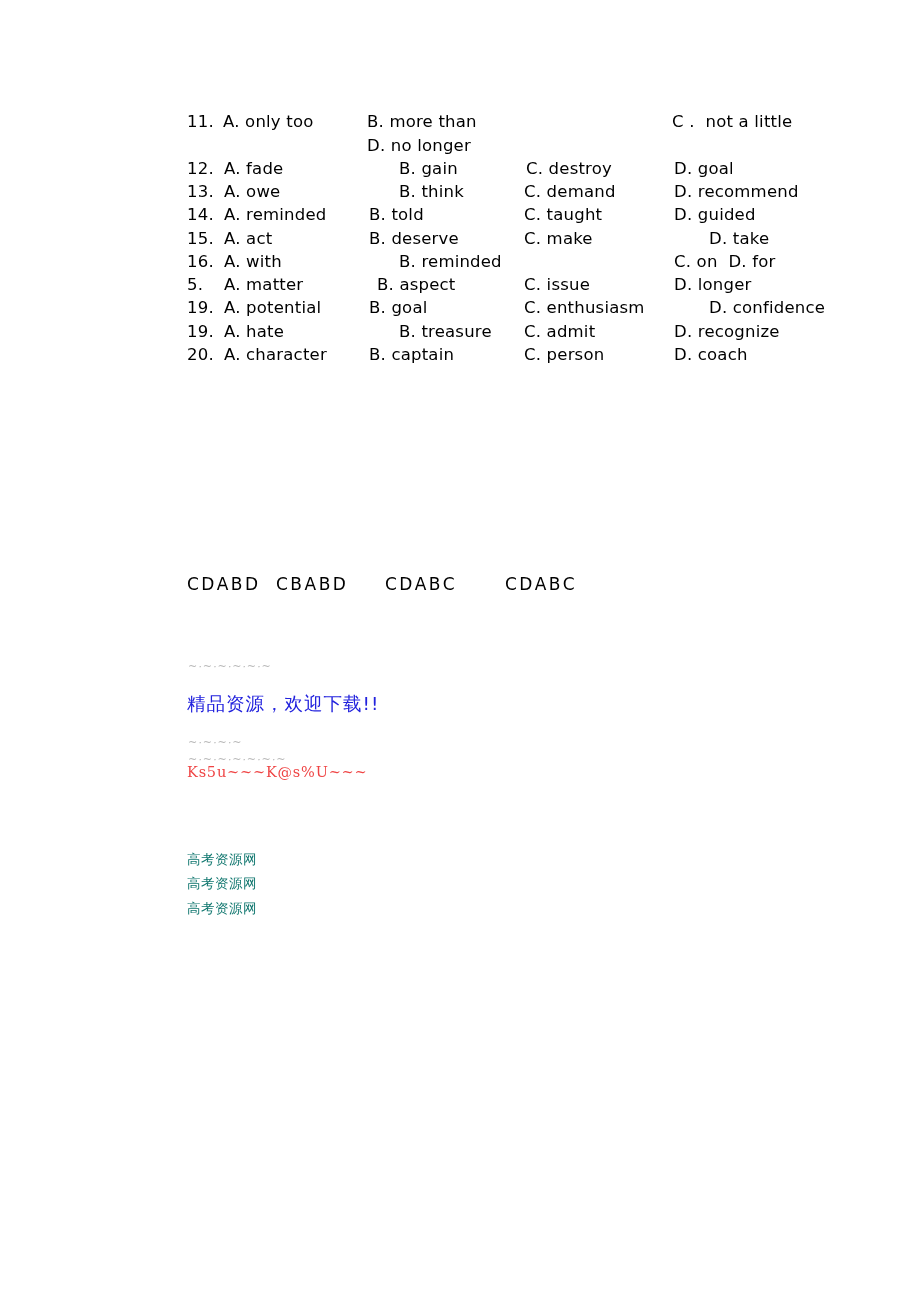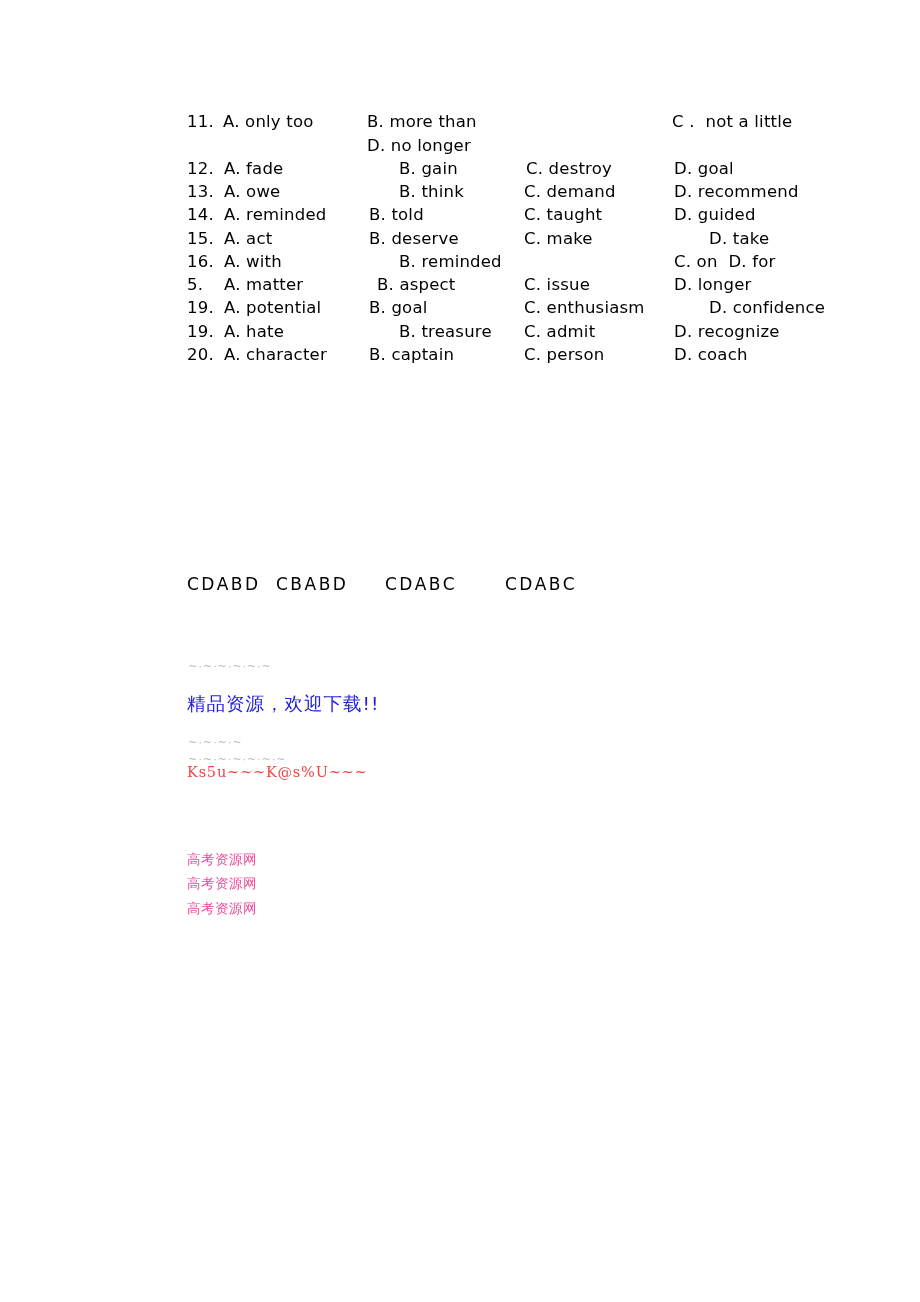--- a/index.html
+++ b/index.html
@@ -16,21 +16,21 @@
   .faint { position:absolute; color:#b9b9b9; font-size:11px; letter-spacing:1px;
            font-style:italic; white-space:pre; }
 
   .blue-notice { position:absolute; left:140px; top:691px; color:#2222dd;
                  font-size:18.5px; letter-spacing:1px; white-space:pre; }
 
   .ks5u { position:absolute; left:140px; top:764px; color:#ef4444;
           font-family:"DejaVu Serif",serif; font-size:14.5px; letter-spacing:0.8px;
           white-space:pre; }
 
-  .site-line { position:absolute; left:140px; color:#ec4899;
+  .site-line { position:absolute; left:140px; color:#0f766e;
                font-family:"DejaVu Sans",sans-serif; font-size:13.5px;
                letter-spacing:0.5px; white-space:pre; }
 </style>
 </head>
 <body>
 
 <div class="page">
 
   <div class="q-row" style="top:112px">
     <span class="seg" style="left:140px">11.</span>

